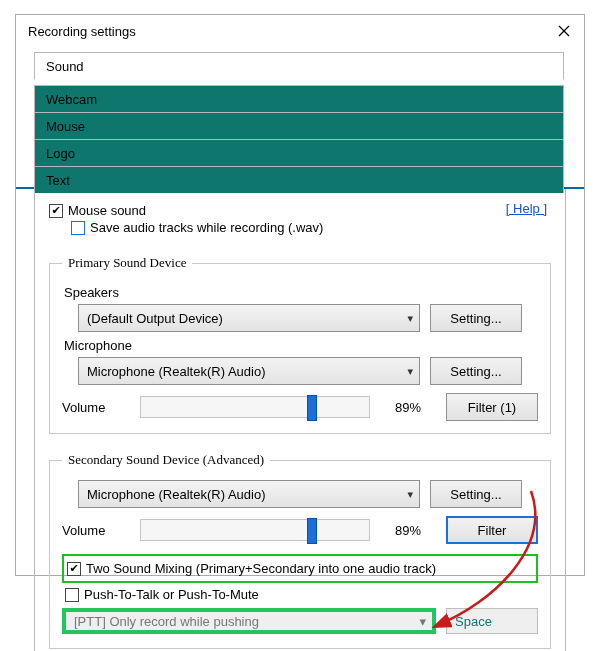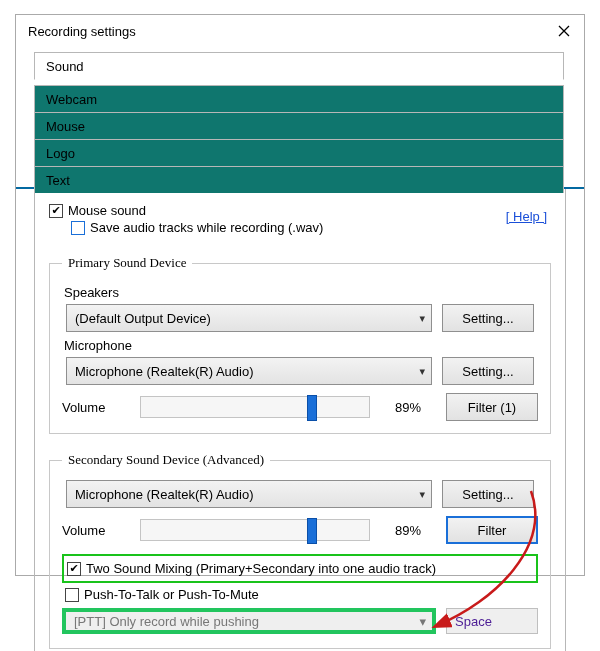--- a/index.html
+++ b/index.html
@@ -78,33 +78,33 @@
 .cb {
   width: 14px; height: 14px;
   border: 1px solid #444;
   display: inline-flex; align-items: center; justify-content: center;
   font-size: 11px;
   line-height: 1;
   background: #fff;
 }
 .cb.blue { border-color: #1a6fd8; }
 .indent { margin-left: 22px; }
-.help-link { color: #1a4fd8; text-decoration: underline; cursor: pointer; font-size: 13px; padding-right: 4px; margin-top: 8px;}
+.help-link { color: #1a4fd8; text-decoration: underline; cursor: pointer; font-size: 13px; padding-right: 4px;}
 fieldset {
   border: 1px solid #c8c8c8;
   margin: 18px 0 4px 0;
   padding: 8px 12px 12px 12px;
 }
 legend { padding: 0 6px; font-size: 13px; font-family: Liberation Serif, serif; }
 .field-label { margin: 6px 0 4px 2px; }
 .row {
   display: flex;
   align-items: center;
   gap: 10px;
-  margin: 4px 4px;
+  margin: 4px 16px;
 }
 .dropdown {
   flex: 1;
   height: 28px;
   border: 1px solid #8f8f8f;
   background: linear-gradient(#f3f3f3,#e3e3e3);
   display: flex;
   align-items: center;
   justify-content: space-between;
   padding: 0 6px 0 8px;
@@ -142,21 +142,21 @@
   height: 26px;
   border: 4px solid #22c55e;
   background:#efefef;
   color:#777;
   display:flex; align-items:center; justify-content:space-between;
   padding: 0 6px 0 8px;
   flex:1;
 }
 .ptt-input {
   width: 92px; height:26px; border:1px solid #bfbfbf; background:#efefef;
-  color:#4c1d95; display:flex; align-items:center; padding:0 8px;
+  color:#0f766e; display:flex; align-items:center; padding:0 8px;
 }
 .dialog-buttons {
   display:flex; justify-content:flex-end; gap:16px;
   padding: 10px 24px 12px 0;
 }
 .dlg-btn {
   width:90px; height:28px;
   border:1px solid #8f8f8f;
   background:linear-gradient(#f2f2f2,#e2e2e2);
   display:flex; align-items:center; justify-content:center;

